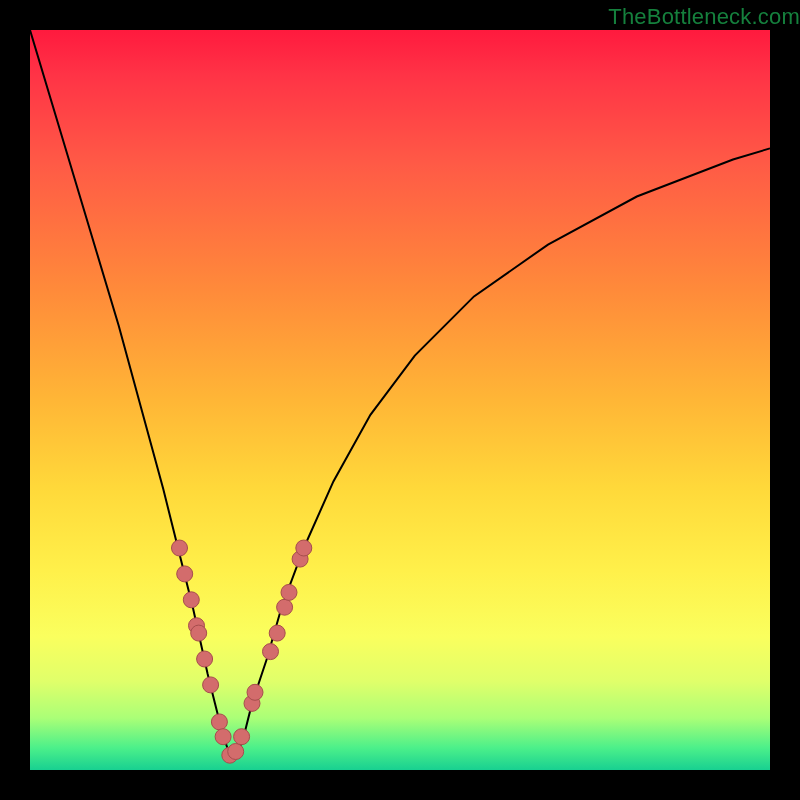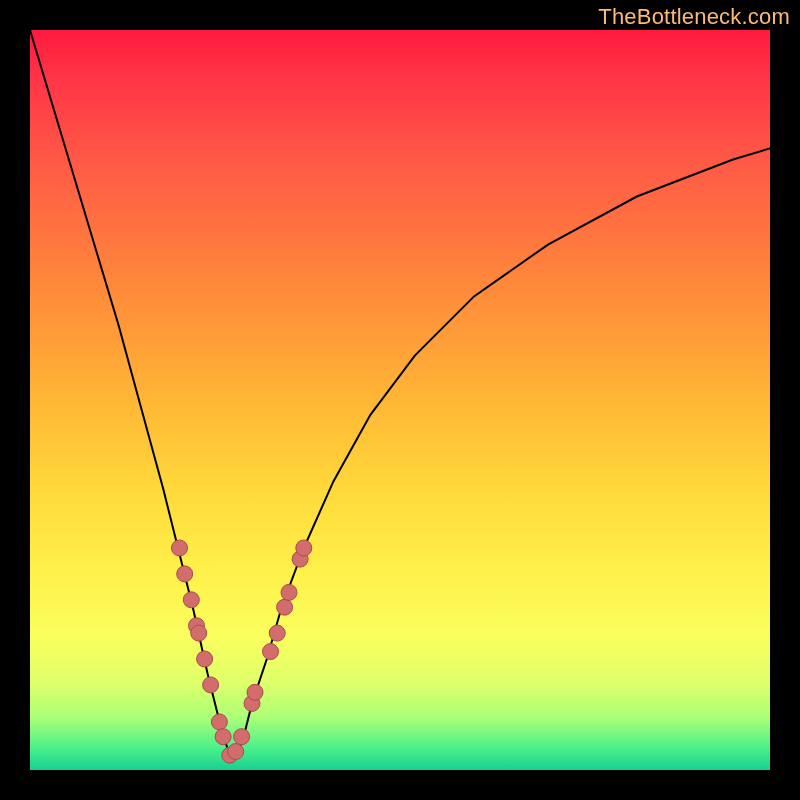--- a/index.html
+++ b/index.html
@@ -38,22 +38,22 @@
       #faff5e 82%,
       #e0ff6a 88%,
       #aaff77 93%,
       #4cf08a 97%,
       #18d091 100%
     );
   }
   .watermark {
     position: absolute;
     top: 4px;
-    right: 10px;
-    color: #fdba74;
+    right: 0;
+    color: #15803d;
     font-size: 22px;
     font-weight: 400;
     letter-spacing: 0.2px;
   }
   svg.overlay {
     position: absolute;
     top: 30px;
     left: 30px;
     width: 740px;
     height: 740px;

